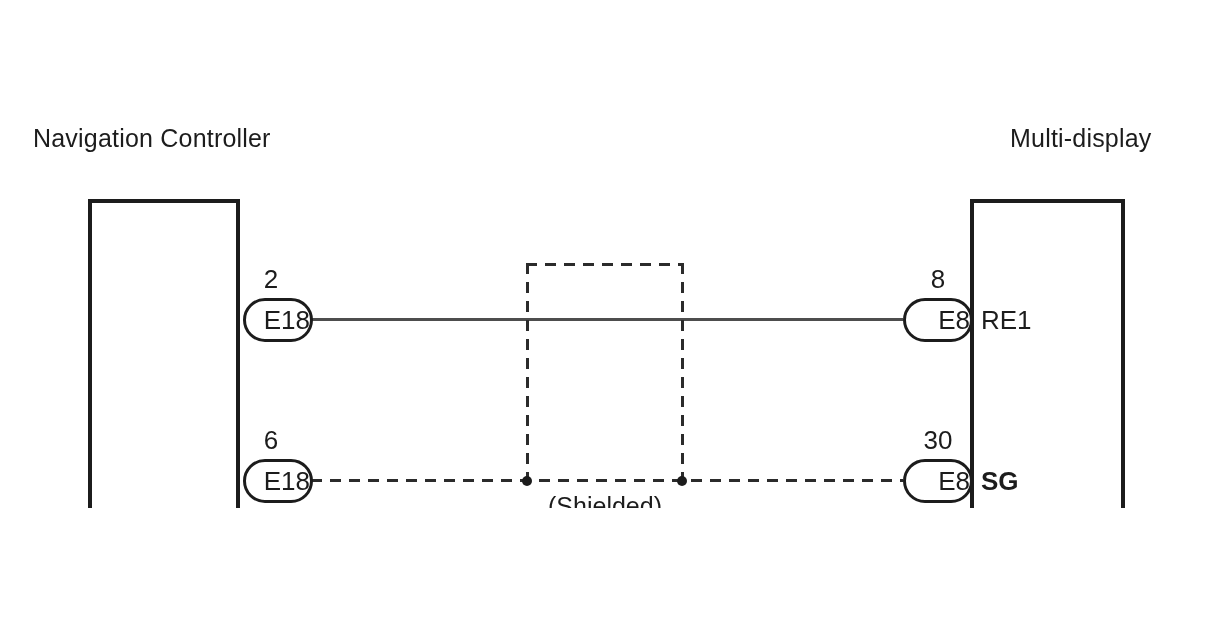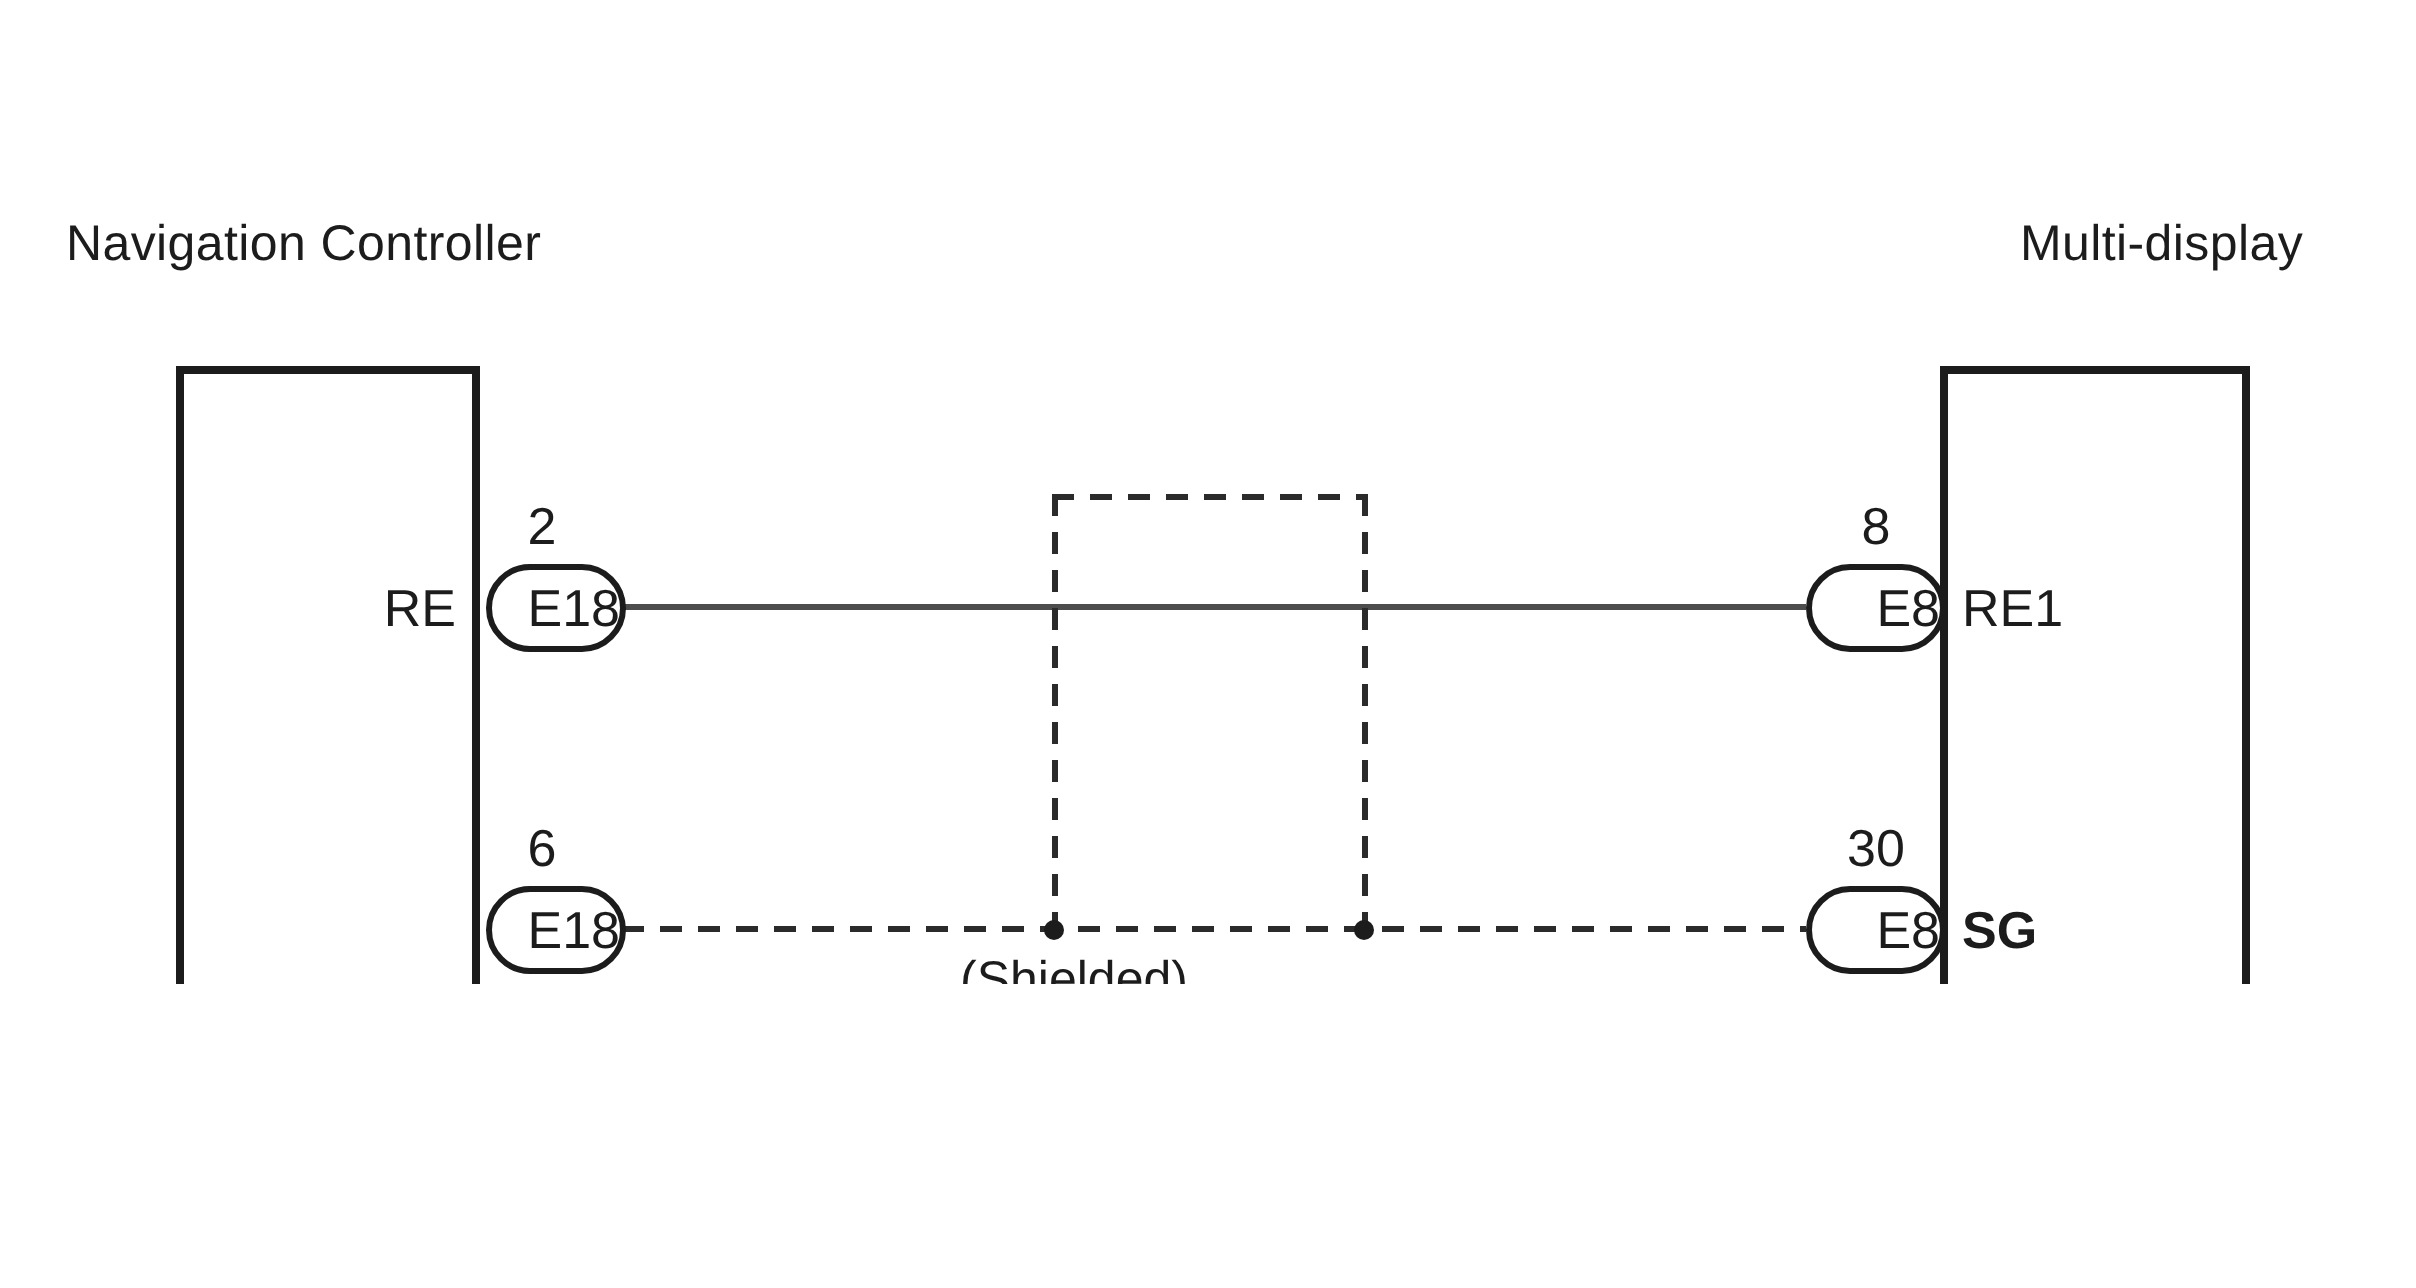--- a/index.html
+++ b/index.html
@@ -10,20 +10,21 @@
   }
   *{margin:0;padding:0;box-sizing:border-box;}
   html,body{background:var(--bg);}
   body{font-family:"Liberation Sans","DejaVu Sans",sans-serif;color:var(--ink);}
   .canvas{
     position:relative;
     width:1208px;
     height:492px;
     background:var(--bg);
     overflow:hidden;
+    margin-top:16px;
   }
   .abs{position:absolute;}
   .comp-title{
     font-size:25px;
     letter-spacing:0.2px;
     white-space:nowrap;
   }
   .comp-box{
     border:4px solid var(--ink);
     background:var(--bg);
@@ -51,21 +52,21 @@
   .shield-left{left:526px;}
   .shield-right{left:681px;}
   .junction-dot{
     width:10px;height:10px;border-radius:50%;
     background:var(--ink);
   }
   .dot-left{left:522px;top:460px;}
   .dot-right{left:677px;top:460px;}
   .shield-label{
     left:480px;top:476px;width:250px;
-    font-size:25px;white-space:nowrap;
+    text-align:center;font-size:25px;white-space:nowrap;
   }
   .pin-num{
     width:70px;height:34px;line-height:34px;
     text-align:center;font-size:26px;
   }
   .oval{
     width:70px;height:44px;
     border:3px solid var(--ink);
     border-radius:22px;
     background:var(--bg);
@@ -99,21 +100,20 @@
 
   <div class="abs shield-top"></div>
   <div class="abs shield-side shield-left"></div>
   <div class="abs shield-side shield-right"></div>
   <div class="abs junction-dot dot-left"></div>
   <div class="abs junction-dot dot-right"></div>
   <div class="abs shield-label">(Shielded)</div>
 
   <div class="abs pin-num" style="left:236px;top:246px;">2</div>
   <div class="abs oval" style="left:243px;top:282px;">E18</div>
-  <div class="abs signal signal-right-align" style="left:92px;top:289px;">RE</div>
 
   <div class="abs pin-num" style="left:236px;top:407px;">6</div>
   <div class="abs oval" style="left:243px;top:443px;">E18</div>
 
   <div class="abs pin-num" style="left:903px;top:246px;">8</div>
   <div class="abs oval" style="left:903px;top:282px;">E8</div>
   <div class="abs signal" style="left:981px;top:289px;text-align:center;">RE1</div>
 
   <div class="abs pin-num" style="left:903px;top:407px;">30</div>
   <div class="abs oval" style="left:903px;top:443px;">E8</div>

